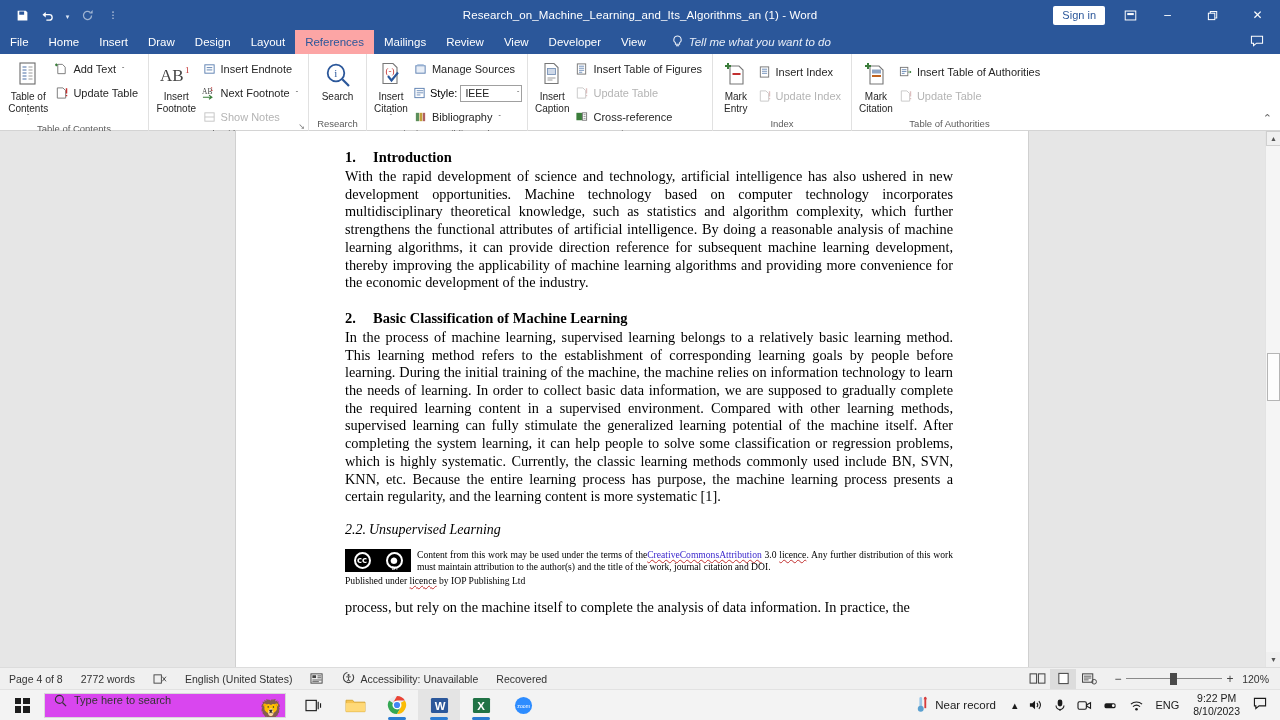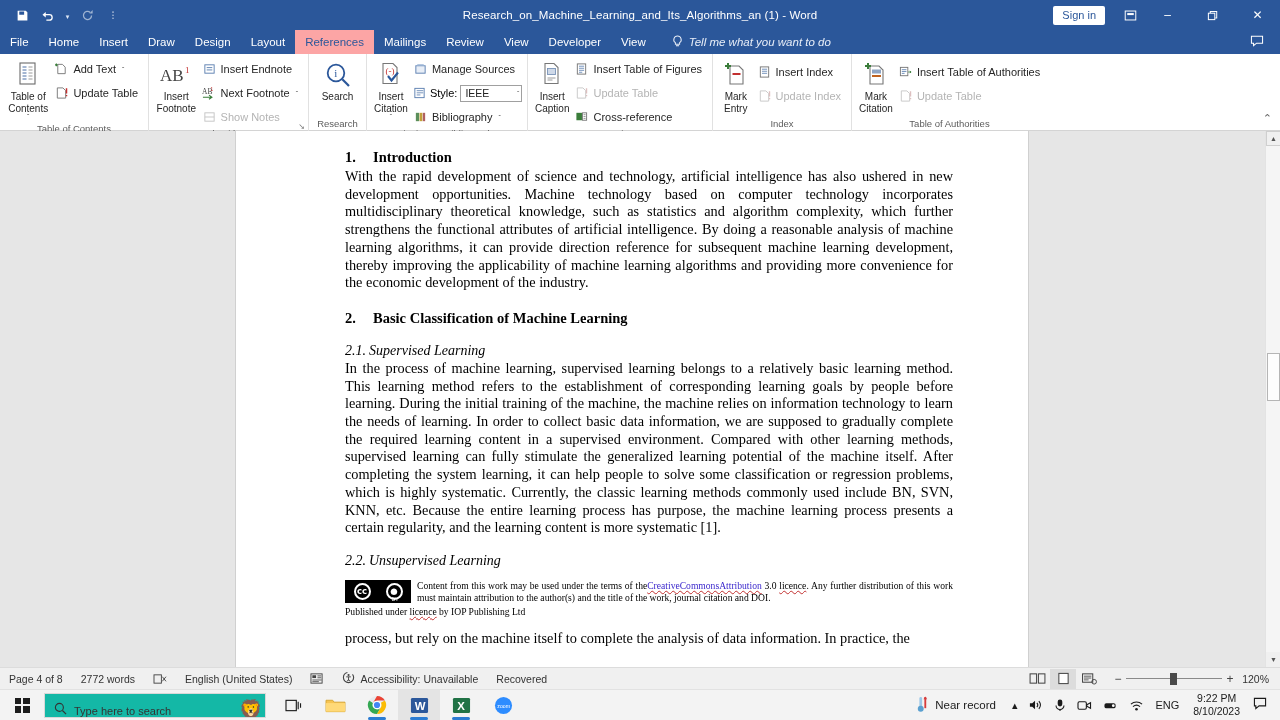--- a/index.html
+++ b/index.html
@@ -211,22 +211,22 @@
   
   .taskbar {
     position: absolute; top: 689px; left: 0; width: 1280px; height: 31px;
     background: #f3f3f3; display: flex; align-items: center;
     border-top: 1px solid #e2e2e2;
   }
   .start { width: 44px; height: 31px; display:flex; align-items:center; justify-content:center; }
   .winlogo { width: 15px; height: 15px; display:grid; grid-template-columns: 1fr 1fr; grid-template-rows: 1fr 1fr; gap: 1.6px;}
   .winlogo i { background: #1d1d1d; display:block; }
   .searchbox {
-    width: 222px; height: 25px; background: #14b8a6; border: 1px solid #d8d8d8;
-    display: flex; align-items: flex-end; gap: 7px; padding-left: 9px;
+    width: 242px; height: 25px; background: #d946ef; border: 1px solid #d8d8d8;
+    display: flex; align-items: flex-start; gap: 7px; padding-left: 9px;
     font-size: 11px; color: #333; position: relative; overflow: hidden;
   }
   .lion { position:absolute; right: 2px; bottom: -2px; font-size: 19px; line-height: 1;}
   .tb-icons { display: flex; align-items: center; gap: 0px; margin-left: 6px; }
   .tbi {
     width: 42px; height: 31px; display:flex; align-items:center; justify-content:center;
     position: relative; cursor: pointer;
   }
   .tbi.running::after {
     content:''; position:absolute; bottom: 1px; left: 12px; width: 18px; height: 2.5px;
@@ -607,23 +607,20 @@
 
         <div class="doc-h1">
           <span class="num">1.</span><span>Introduction</span>
         </div>
         <div class="doc-p">With the rapid development of science and technology, artificial intelligence has also ushered in new development opportunities. Machine technology based on computer technology incorporates multidisciplinary theoretical knowledge, such as statistics and algorithm complexity, which further strengthens the functional attributes of artificial intelligence. By doing a reasonable analysis of machine learning algorithms, it can provide direction reference for subsequent machine learning development, thereby improving the applicability of machine learning algorithms and providing more convenience for the economic development of the industry.</div>
 
         <div class="doc-h1" style="margin-top:18px">
           <span class="num">2.</span><span>Basic Classification of Machine Learning</span>
         </div>
 
-        <div class="doc-h2">
-          <span class="num">2.1.</span><span>Supervised Learning</span>
-        </div>
         <div class="doc-p">In the process of machine learning, supervised learning belongs to a relatively basic learning method. This learning method refers to the establishment of corresponding learning goals by people before learning. During the initial training of the machine, the machine relies on information technology to learn the needs of learning. In order to collect basic data information, we are supposed to gradually complete the required learning content in a supervised environment. Compared with other learning methods, supervised learning can fully stimulate the generalized learning potential of the machine itself. After completing the system learning, it can help people to solve some classification or regression problems, which is highly systematic. Currently, the classic learning methods commonly used include BN, SVN, KNN, etc. Because the entire learning process has purpose, the machine learning process presents a certain regularity, and the learning content is more systematic [1].</div>
 
         <div class="doc-h2">
           <span class="num">2.2.</span><span>Unsupervised Learning</span>
         </div>
 
         <div class="cc-row">
           <div class="cc-badge">
             <span class="cc-circ">cc</span>
             <span class="cc-circ">●</span>

